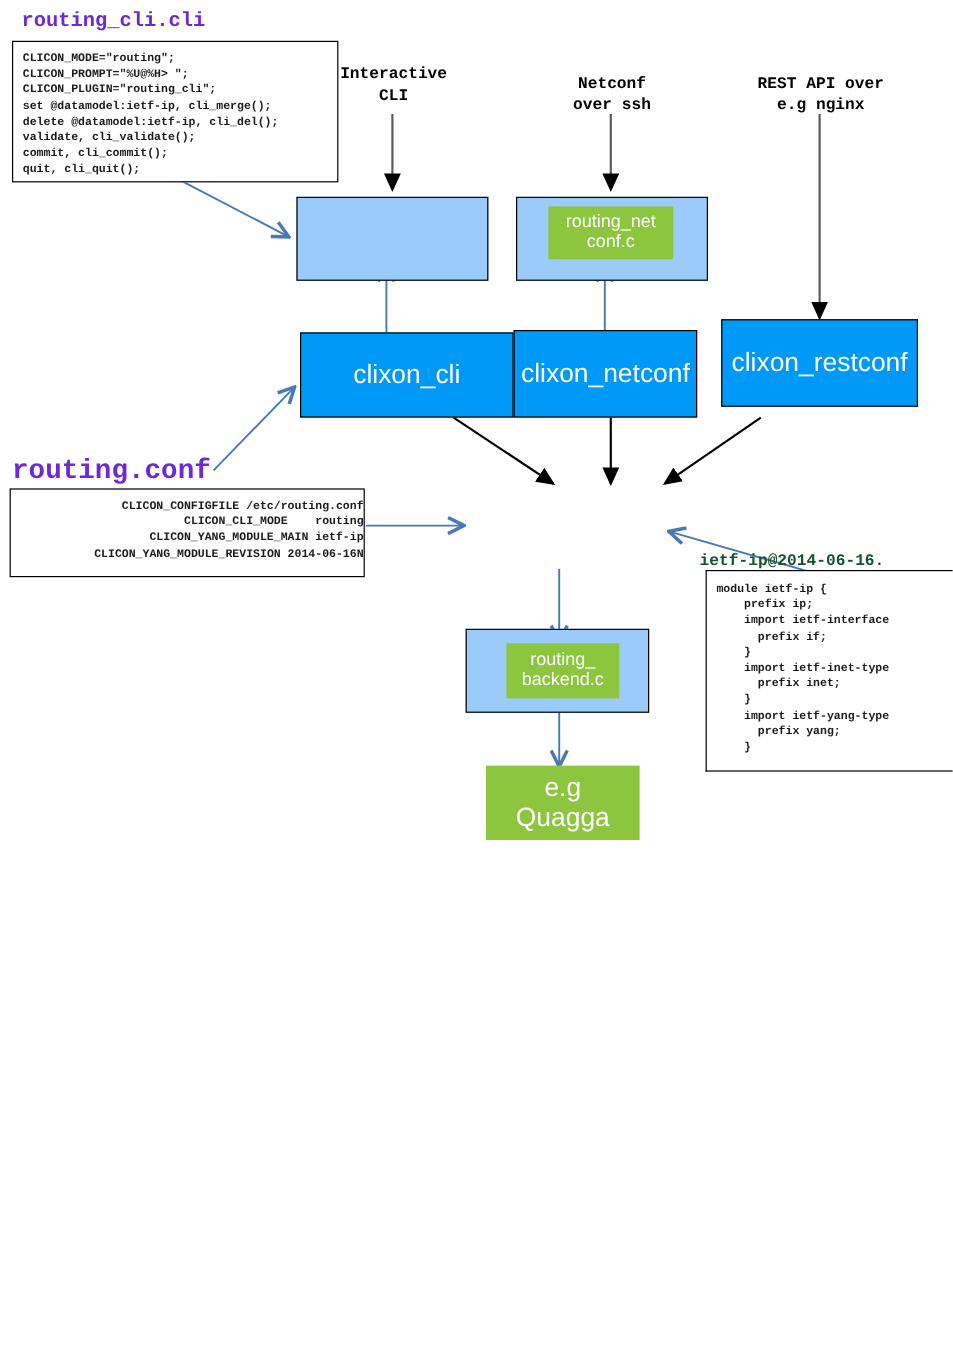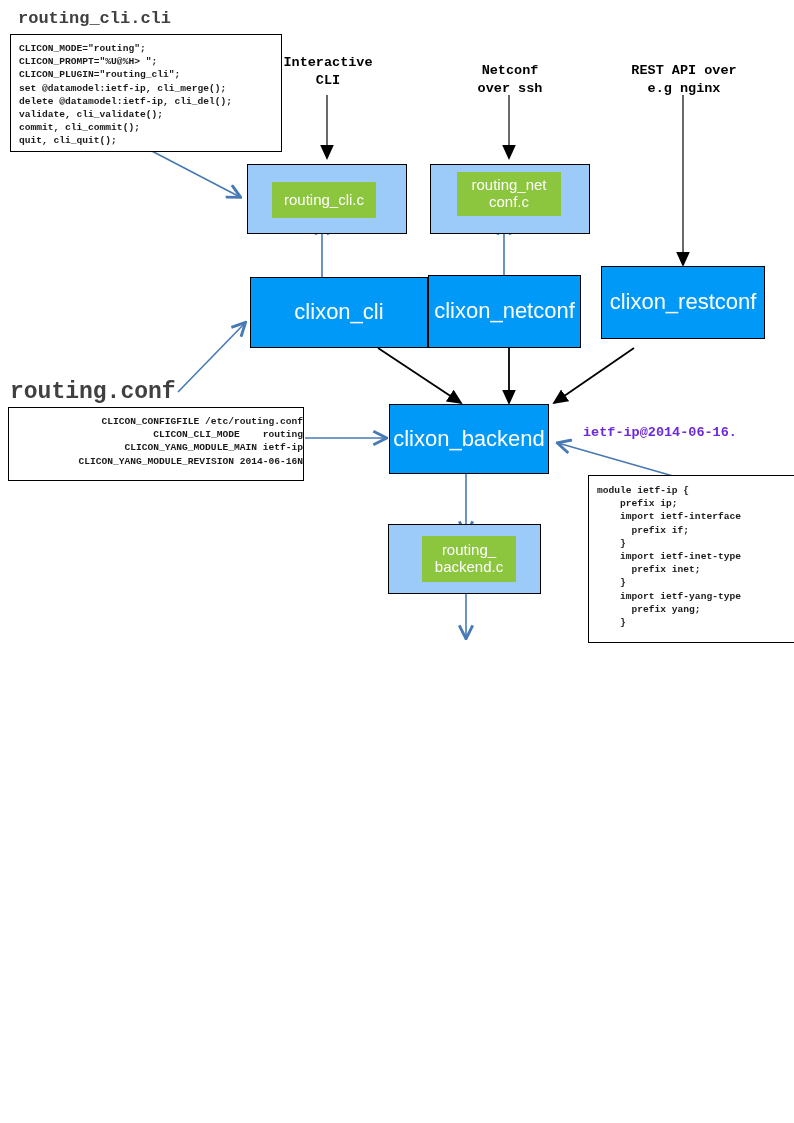--- a/index.html
+++ b/index.html
@@ -12,39 +12,40 @@
     width: 794px;
     height: 1123px;
     overflow: hidden;
     background: #ffffff;
     font-family: "Liberation Sans", sans-serif;
   }
   .mono-label {
     position: absolute;
     font-family: "Liberation Mono", monospace;
     font-weight: bold;
-    color: #6d28d9;
-    white-space: pre;
+    color: #14532d;
+    white-space: pre;
+    margin-top: 36px;
   }
   .code-box {
     position: absolute;
     border: 1.6px solid #000000;
     background: #ffffff;
     box-sizing: border-box;
     font-family: "Liberation Mono", monospace;
     font-weight: bold;
     color: #1a1a1a;
     white-space: pre;
     overflow: hidden;
   }
   .title-text {
     position: absolute;
     font-family: "Liberation Mono", monospace;
     font-weight: bold;
-    color: #404040;
+    color: #6d28d9;
     white-space: pre;
   }
   .annot {
     position: absolute;
     font-family: "Liberation Mono", monospace;
     font-weight: bold;
     color: #000000;
     white-space: pre;
     text-align: center;
     line-height: 1.35;
@@ -165,38 +166,38 @@
   <div class="annot" style="left:272px; top:54px; width:112px; font-size:13.5px;">Interactive
 CLI</div>
 
   <div class="annot" style="left:455px; top:62px; width:110px; font-size:13.5px;">Netconf
 over ssh</div>
 
   <div class="annot" style="left:603px; top:62px; width:162px; font-size:13.5px;">REST API over
 e.g nginx</div>
 
   <div class="box box-outer-light" style="left:247px; top:164px; width:160px; height:70px;"></div>
-  <div class="box box-green" style="left:272px; top:182px; width:104px; height:36px; font-size:15px;">routing_cli.c</div>
 
   <div class="box box-outer-light" style="left:430px; top:164px; width:160px; height:70px;"></div>
   <div class="box box-green" style="left:457px; top:172px; width:104px; height:44px; font-size:15px; white-space:pre;">routing_net
 conf.c</div>
 
   <div class="box box-solid-blue" style="left:250px; top:277px; width:178px; height:71px; font-size:22px;">clixon_cli</div>
 
   <div class="box box-solid-blue" style="left:428px; top:275px; width:153px; height:73px; font-size:22px;">clixon_netconf</div>
 
   <div class="box box-solid-blue" style="left:601px; top:266px; width:164px; height:73px; font-size:22px;">clixon_restconf</div>
 
-  <div class="box box-solid-blue" style="left:389px; top:404px; width:160px; height:70px; font-size:22px;">clixon_backend</div>
 
   <div class="box box-outer-light" style="left:388px; top:524px; width:153px; height:70px;"></div>
   <div class="box box-green" style="left:422px; top:536px; width:94px; height:46px; font-size:15px; white-space:pre;">routing_
 backend.c</div>
 
+  <div class="box box-green" style="left:405px; top:638px; width:128px; height:62px; font-size:22px; white-space:pre;">e.g
+Quagga</div>
 
   <div class="title-text" style="left:10px; top:379px; font-size:23px;">routing.conf</div>
 
   <div class="code-box" style="left:8px; top:407px; width:296px; height:74px;
               font-size:9.6px; line-height:13.2px; padding:7px 0 0 8px;text-align:right;">CLICON_CONFIGFILE /etc/routing.conf
 CLICON_CLI_MODE    routing
 CLICON_YANG_MODULE_MAIN ietf-ip
 CLICON_YANG_MODULE_REVISION 2014-06-16N</div>
 
   <div class="mono-label" style="left:583px; top:425px; font-size:13.5px;">ietf-ip@2014-06-16.</div>

